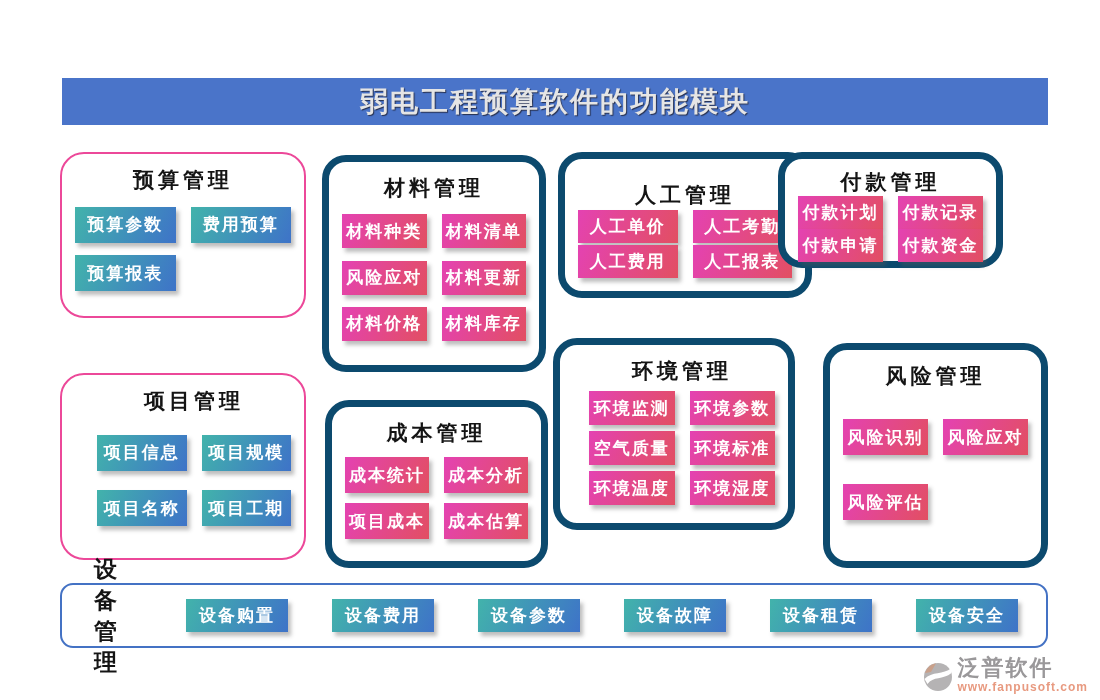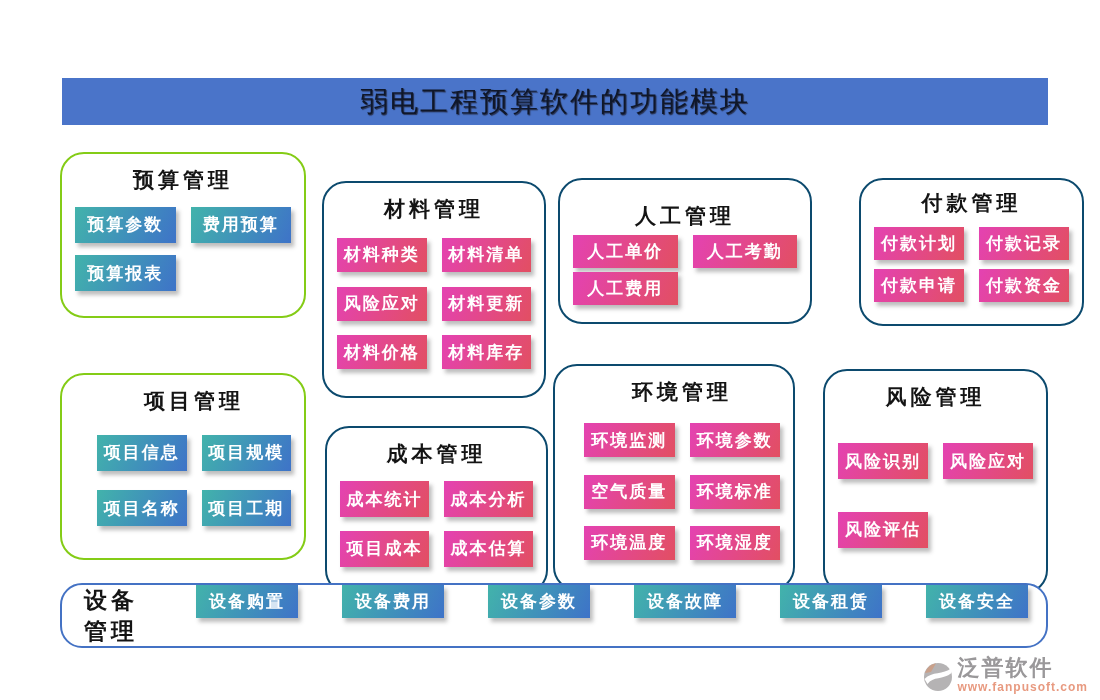--- a/index.html
+++ b/index.html
@@ -11,35 +11,35 @@
     overflow:hidden;
   }
 
   
   .banner {
     position:absolute; left:62px; top:78px; width:986px; height:47px;
     background:#4a74c9;
     display:flex; align-items:center; justify-content:center;
   }
   .banner-title {
-    font-size:28px; font-weight:normal; letter-spacing:2px;
-    color:#0f172a;
+    font-size:28px; font-weight:bold; letter-spacing:2px;
+    color:#e5e5e5;
     text-shadow:1px 1px 1px rgba(20,10,10,.65);
   }
 
   
   .group {
     position:absolute;
     background:#ffffff;
     border-radius:24px;
     display:flex; flex-direction:column;
     padding:10px 13px 12px 13px;
   }
-  .theme-blue { border:2px solid #84cc16; }
-  .theme-pink { border:2px solid #0c4a6e;margin-top:26px; }
+  .theme-blue { border:2px solid #ec4899; }
+  .theme-pink { border:7px solid #0c4a6e; }
 
   .group-title {
     font-size:21px; font-weight:bold; color:#141414;
     text-align:center; letter-spacing:4px; margin-top:2px;
     flex:0 0 auto;
   }
   .btn-grid {
     flex:1 1 auto;
     display:grid;
     grid-template-columns:1fr 1fr;
@@ -55,34 +55,34 @@
     cursor:pointer;
     white-space:nowrap;
   }
   .btn-blue { background:linear-gradient(115deg,#42b3ab 0%,#3e73c8 100%); }
   .btn-pink { background:linear-gradient(115deg,#e races 0%); }
   .btn-pink { background:linear-gradient(115deg,#e442b2 0%,#e24f62 100%); }
 
   .g-budget      { left:60px;  top:152px; width:246px; height:166px; }
   .g-material    { left:322px; top:155px; width:224px; height:217px; }
   .g-labor       { left:558px; top:152px; width:254px; height:146px; padding-top:20px; }
-  .g-payment     { left:859px; top:152px; width:225px; height:148px; padding-top:7px; }
+  .g-payment     { left:778px; top:152px; width:225px; height:116px; padding-top:7px; }
   .g-project     { left:60px;  top:373px; width:246px; height:187px;padding-left:35px; }
   .g-cost        { left:325px; top:400px; width:223px; height:168px; }
-  .g-environment { left:553px; top:338px; width:242px; height:227px;padding-left:29px; }
+  .g-environment { left:553px; top:338px; width:242px; height:192px;padding-left:29px; }
   .g-risk        { left:823px; top:343px; width:225px; height:225px; }
 
   .g-labor .module-btn, .g-payment .module-btn { height:33px; }
   .g-material .module-btn, .g-environment .module-btn { height:34px; }
 
   
   .equip-bar {
     position:absolute; left:60px; top:583px; width:988px; height:65px;
-    border:2px solid #4472c4; border-radius:22px; background:#ffffff;
-    display:flex; padding:0 18px;
+    border:2px solid #4472c4; border-radius:13px; background:#ffffff;
+    display:flex; align-items:center; padding:0 28px;
   }
   .equip-title {
     font-size:23px; font-weight:bold; color:#141414; letter-spacing:4px;
     margin-left:4px;
   }
   .equip-buttons { display:flex; gap:44px; margin-left:58px; }
   .equip-buttons .module-btn { height:33px; padding:0 13px; font-size:17px; }
 
   
   .footer {
@@ -126,20 +126,21 @@
       <div class="module-btn btn-pink">材料库存</div>
     </div>
 </section>
 
 <section class="group g-labor theme-pink">
   <h2 class="group-title">人工管理</h2>
   <div class="btn-grid">
       <div class="module-btn btn-pink">人工单价</div>
       <div class="module-btn btn-pink">人工考勤</div>
       <div class="module-btn btn-pink">人工费用</div>
+      <div class="module-btn btn-pink">人工报表</div>
     </div>
 </section>
 
 <section class="group g-payment theme-pink">
   <h2 class="group-title">付款管理</h2>
   <div class="btn-grid">
       <div class="module-btn btn-pink">付款计划</div>
       <div class="module-btn btn-pink">付款记录</div>
       <div class="module-btn btn-pink">付款申请</div>
       <div class="module-btn btn-pink">付款资金</div>

